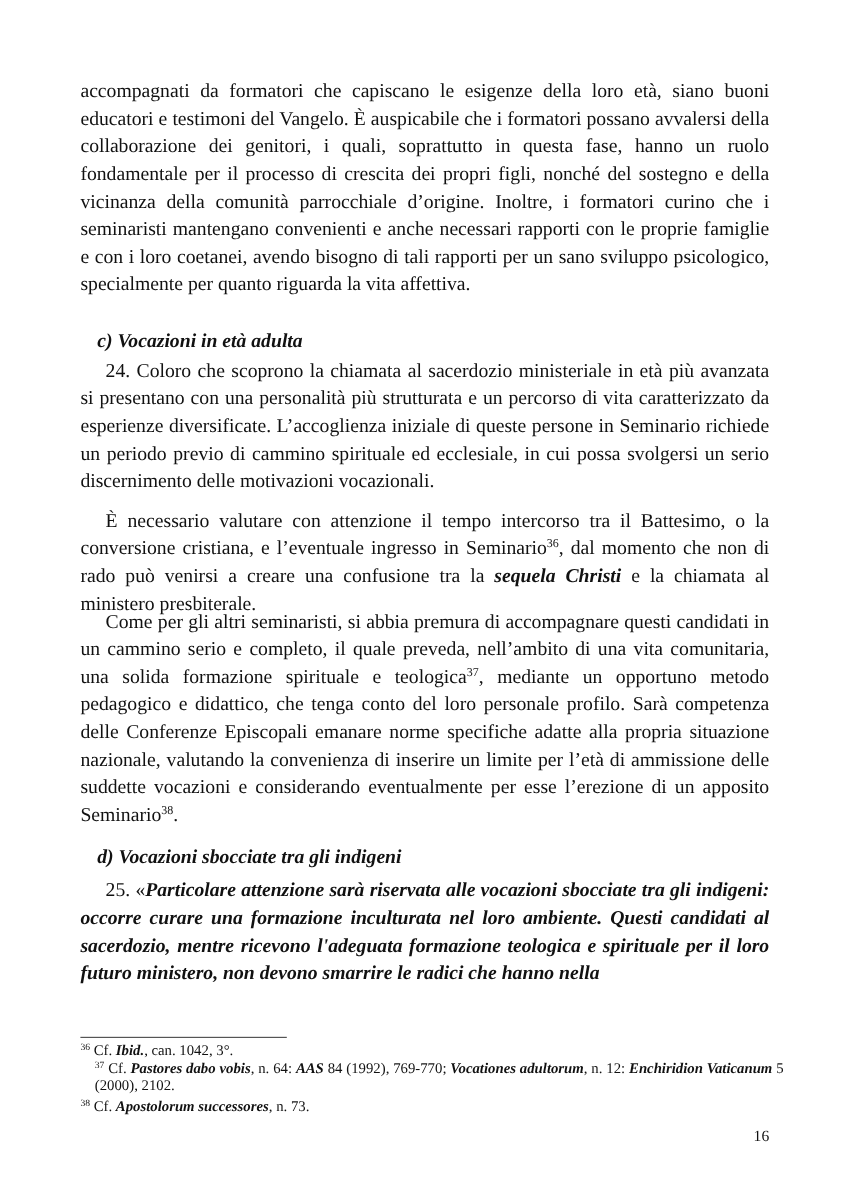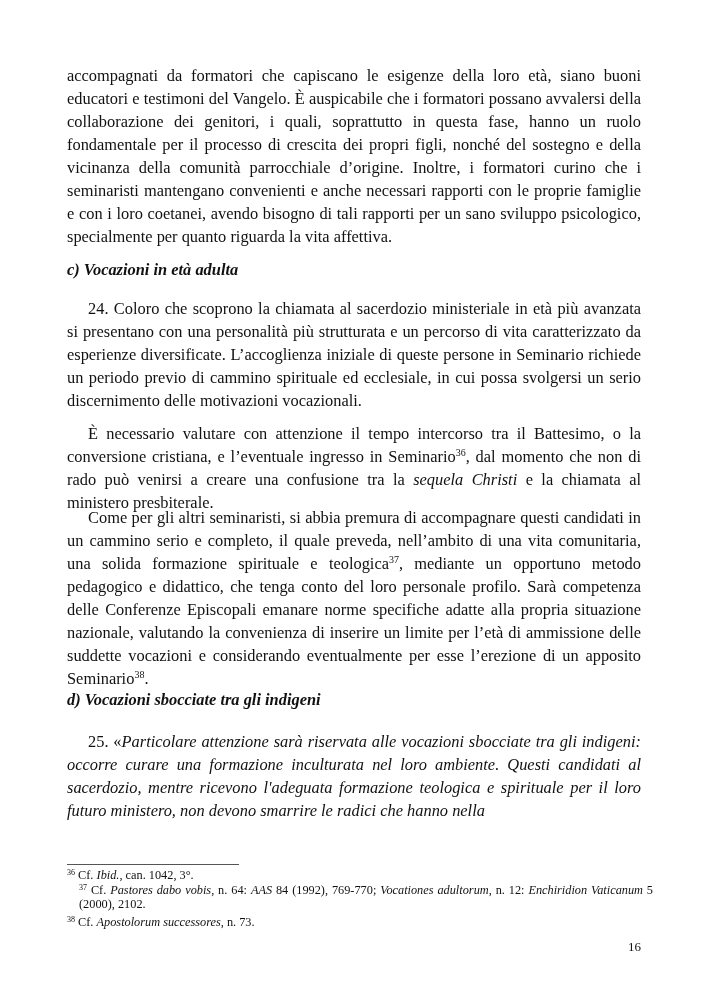--- a/index.html
+++ b/index.html
@@ -11,24 +11,24 @@
   .page { position: absolute; left: 67px; top: 0; width: 574px; }
   .p {
     position: absolute; left: 0; width: 574px;
     font-size: 16.4px; line-height: 23px;
     text-align: justify; text-align-last: left;
     margin: 0;
   }
   .indent { text-indent: 21px; }
   .heading {
     position: absolute; left: 0; font-size: 16.4px; line-height: 23px;
-    font-weight: bold; font-style: italic; margin: 0;
+    font-weight: bold; font-style: italic; margin: 14px;
   }
   sup { font-size: 10px; line-height: 0; vertical-align: 6px; }
-  .it { font-style: italic; }
+  .it { font-style: italic; font-weight: bold; }
   .footrule { position: absolute; left: 0; top: 864px; width: 172px; height: 1px; background: #555; }
   .fn {
     position: absolute; left: 0; width: 574px; font-size: 12.3px; line-height: 14px;
     text-align: justify; text-align-last: left; margin: 0;
   }
   .fn sup { font-size: 8px; vertical-align: 4px; }
   .pagenum { position: absolute; right: 0; top: 939px; font-size: 13px; }
 </style>
 </head>
 <body>

